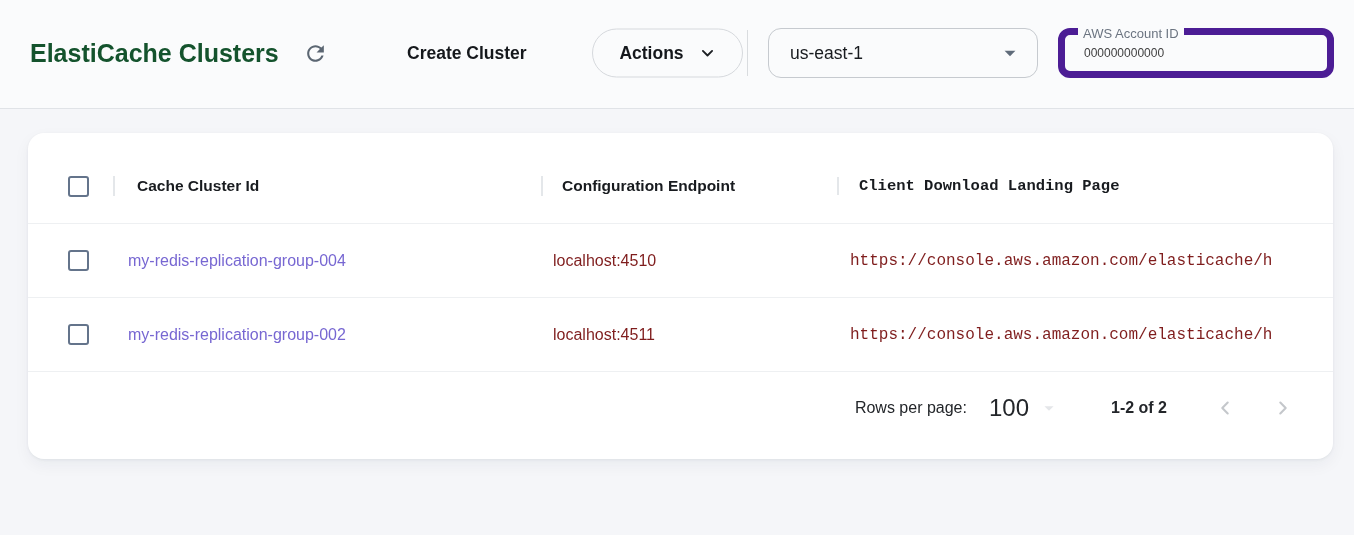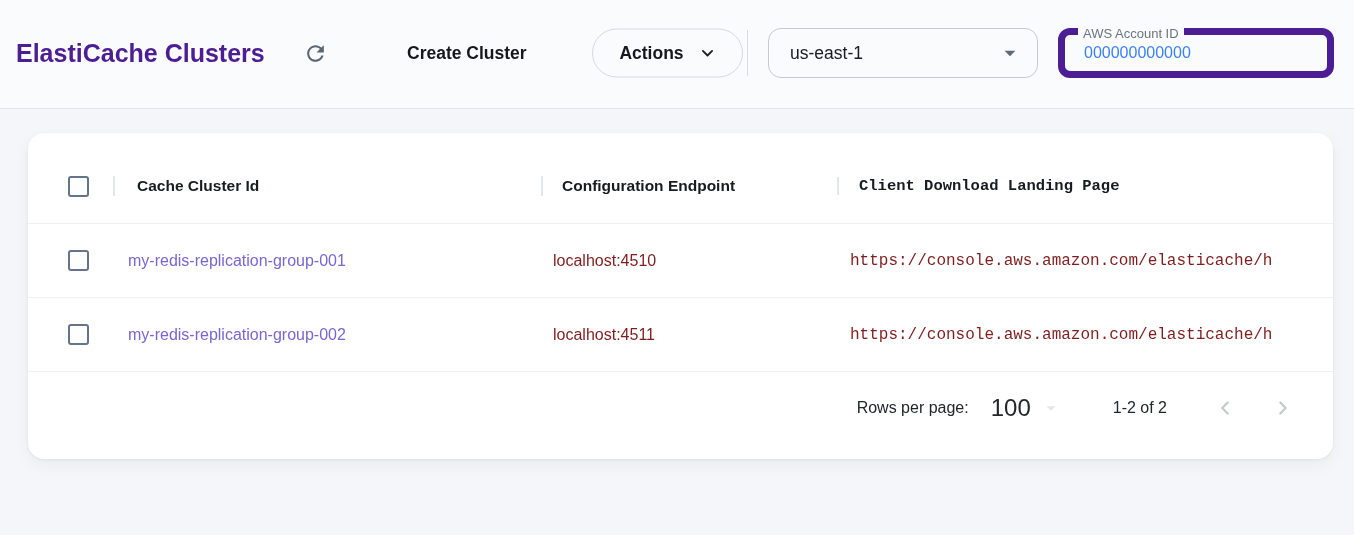--- a/index.html
+++ b/index.html
@@ -13,22 +13,22 @@
 
   
   .topbar {
     position:absolute; top:0; left:0; width:1354px; height:109px;
     background:#fafbfc;
     border-bottom:1px solid #e0e3e7;
   }
   .topbar > * { position:absolute; top:53px; transform:translateY(-50%); }
 
   .page-title {
-    left:16px;
-    font-size:25px; font-weight:700; color:#4c1d95;
+    left:30px;
+    font-size:25px; font-weight:700; color:#14532d;
     white-space:nowrap;
   }
   .refresh-btn {
     left:301px; width:28px; height:28px;
     display:flex; align-items:center; justify-content:center;
     cursor:pointer; background:none; border:none;
   }
   .create-cluster-btn {
     left:407px;
     background:none; border:none; cursor:pointer;
@@ -61,21 +61,21 @@
   }
   .account-field .floating-label {
     position:absolute; top:-9px; left:13px;
     padding:0 5px; background:#fafbfc;
     font-size:13px; color:#6b7480; white-space:nowrap;
   }
   .account-field input {
     width:100%; height:100%;
     border:none; outline:none; background:transparent;
     padding:0 16px 0 19px;
-    font-family:inherit; font-size:16px; color:#3b82f6;
+    font-family:inherit; font-size:12px; color:#404040;
   }
 
   
   .card {
     position:absolute; left:28px; top:133px;
     width:1305px; height:326px;
     background:#ffffff; border-radius:16px;
     box-shadow:0 1px 3px rgba(20,30,50,.06), 0 6px 16px rgba(20,30,50,.05);
     padding-top:16px;
     overflow:hidden;
@@ -114,21 +114,21 @@
     background:#fff; cursor:pointer;
   }
 
   
   .rpp-label { font-size:16px; color:#23262a; white-space:nowrap; }
   .rpp-select {
     display:flex; align-items:baseline; margin-left:22px; cursor:pointer;
   }
   .rpp-value { font-size:24px; color:#23262a; }
   .rpp-arrow { margin-left:9px; align-self:center; display:flex; }
-  .range-label { font-size:16px; color:#23262a; margin-left:51px; white-space:nowrap; }
+  .range-label { font-size:16px; color:#23262a; margin-left:51px; white-space:nowrap;font-weight:bold; }
   .page-nav-btn {
     background:none; border:none; cursor:default;
     width:26px; height:26px; display:flex; align-items:center; justify-content:center;
   }
   .prev-btn { margin-left:45px; }
   .next-btn { margin-left:32px; }
 </style>
 </head>
 <body>
 
@@ -187,21 +187,21 @@
     <div class="col-url">
       <span class="th-label">Client Download Landing Page</span>
     </div>
   </div>
 
   <div class="trow">
     <div class="col-check">
       <div class="checkbox"></div>
     </div>
     <div class="col-id">
-      <a class="cluster-link">my-redis-replication-group-001</a>
+      <a class="cluster-link">my-redis-replication-group-004</a>
     </div>
     <div class="col-endpoint">
       <span class="cell-text">localhost:4510</span>
     </div>
     <div class="col-url">
       <span class="cell-text">https://console.aws.amazon.com/elasticache/h</span>
     </div>
   </div>
 
   <div class="trow">

